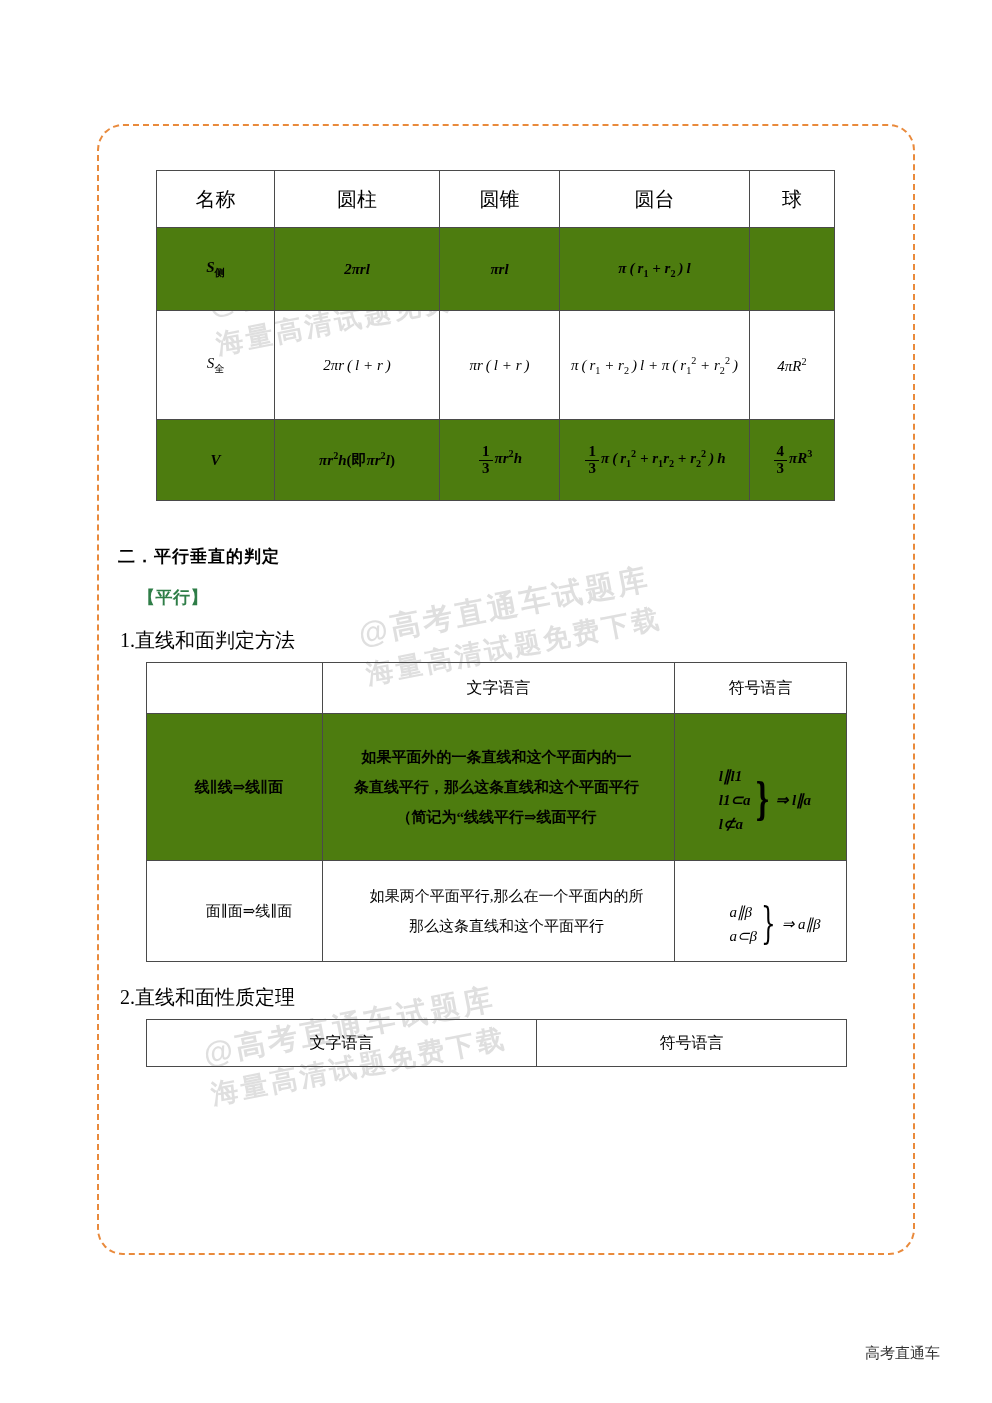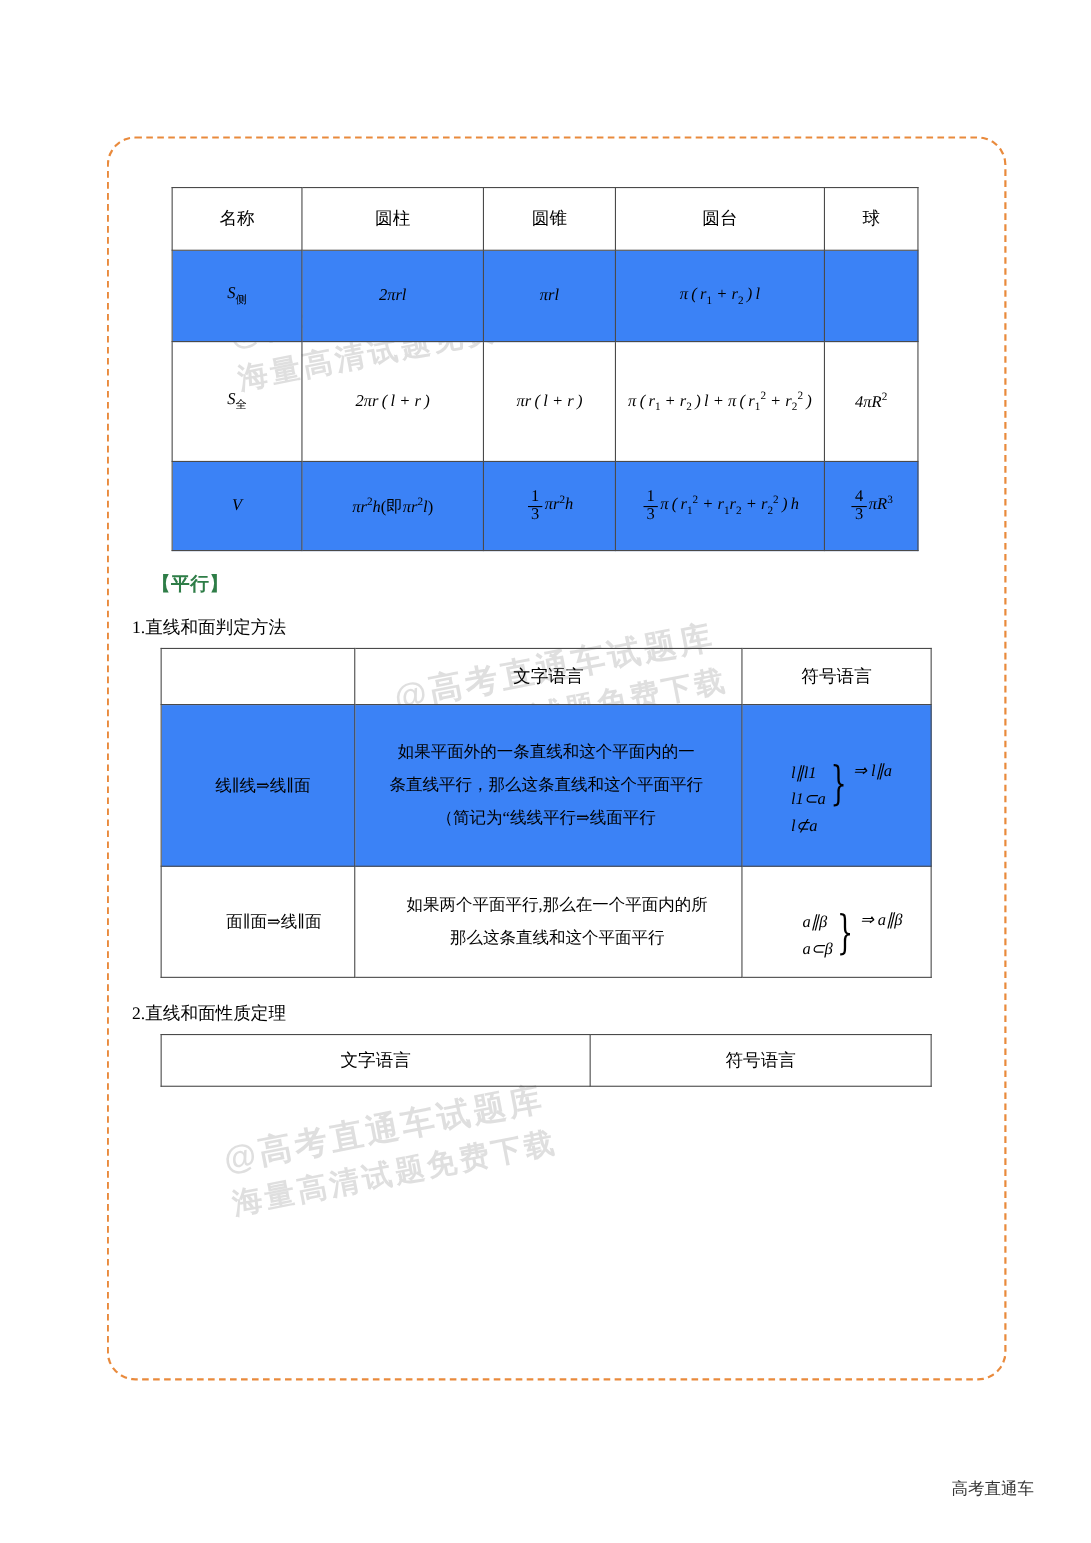--- a/index.html
+++ b/index.html
@@ -50,43 +50,43 @@
   }
   .sec-black {
     color: #000;
     font-weight: bold;
     font-size: 17px;
     font-family: "Liberation Sans", sans-serif;
     margin: 0 0 10px 0;
     letter-spacing: 1px;
   }
   .para {
-    font-size: 16px;
+    font-size: 20px;
     margin: 0 0 8px 0;
   }
 
   
   table {
     border-collapse: collapse;
     table-layout: fixed;
   }
   table td {
     border: 1px solid #4a4a4a;
     text-align: center;
     vertical-align: middle;
     font-size: 15px;
     padding: 4px 3px;
   }
-  .shaded td { background: #3b82f6; }
+  .shaded td { background: #4d7c0f; font-weight: bold; }
   .t-rot {
     margin-left: 38px;
     width: 678px;
   }
   .t-rot td { height: 38px; }
-  .t-rot tr.head td { height: 48px; font-size: 16px; }
+  .t-rot tr.head td { height: 48px; font-size: 20px; }
   .t-rot tr.r1 td { height: 74px; }
   .t-rot tr.r2 td { height: 100px; }
   .t-rot tr.r3 td { height: 72px; }
 
   .t-par {
     margin-left: 28px;
     width: 700px;
   }
   .t-par td { height: 40px; }
   .t-par tr.head td { height: 42px; font-size: 16px; }
@@ -127,21 +127,21 @@
   }
   .brace {
     display: inline-block;
     vertical-align: middle;
     font-size: 42px;
     line-height: 1;
     transform: scaleX(0.55);
     margin: 0 -4px 0 -2px;
     font-family: "DejaVu Serif", serif;
   }
-  .symrow { display: inline-flex; justify-content: center; margin-top: 25px; }
+  .symrow { display: inline-flex; align-items: center; justify-content: center; margin-top: 25px; }
   .symrow .after { margin-left: 4px; font-size: 15px; }
 
   
   .wm {
     position: absolute;
     color: rgba(150,150,150,0.30);
     font-family: "Liberation Sans", sans-serif;
     font-weight: bold;
     white-space: nowrap;
     transform-origin: left top;
@@ -216,20 +216,21 @@
       <tr class="r3 shaded">
         <td><span class="math">V</span></td>
         <td><span class="math">πr<sup>2</sup>h</span><span class="up">(即</span><span class="math">πr<sup>2</sup>l</span><span class="up">)</span></td>
         <td><span class="frac"><span class="num">1</span><span class="den">3</span></span><span class="math">πr<sup>2</sup>h</span></td>
         <td><span class="frac"><span class="num">1</span><span class="den">3</span></span><span class="math">π ( r<sub>1</sub><sup>2</sup> + r<sub>1</sub>r<sub>2</sub> + r<sub>2</sub><sup>2</sup> ) h</span></td>
         <td><span class="frac"><span class="num">4</span><span class="den">3</span></span><span class="math">πR<sup>3</sup></span></td>
       </tr>
     </tbody>
       </table>
 
+    <div class="sec-black" style="margin-top:44px;">二．平行垂直的判定</div>
 
     <div class="sec-green" style="margin-top:18px;margin-left:20px;">【平行】</div>
 
     <div class="para" style="margin-top:18px; margin-left:2px;">1.直线和面判定方法</div>
 
     <table class="t-par" style="margin-top:8px;">
       <colgroup>
         <col style="width:176px">
         <col style="width:352px">
         <col style="width:172px">

